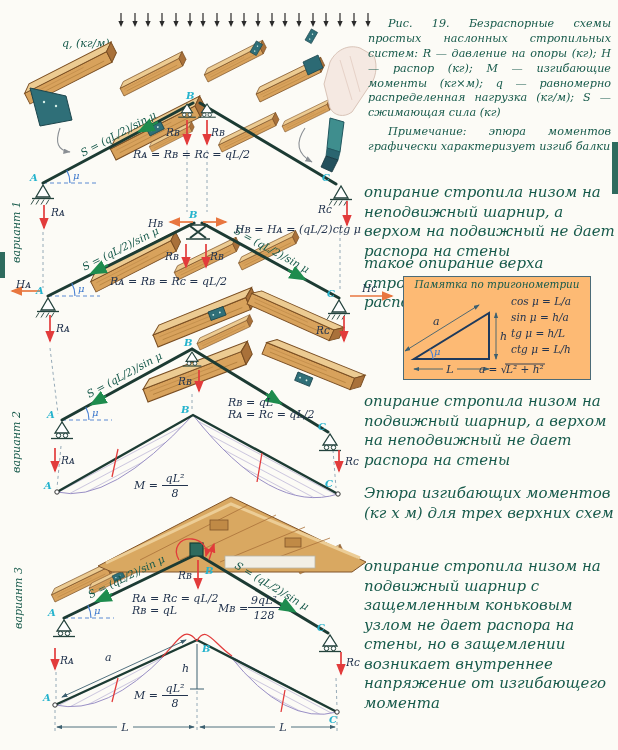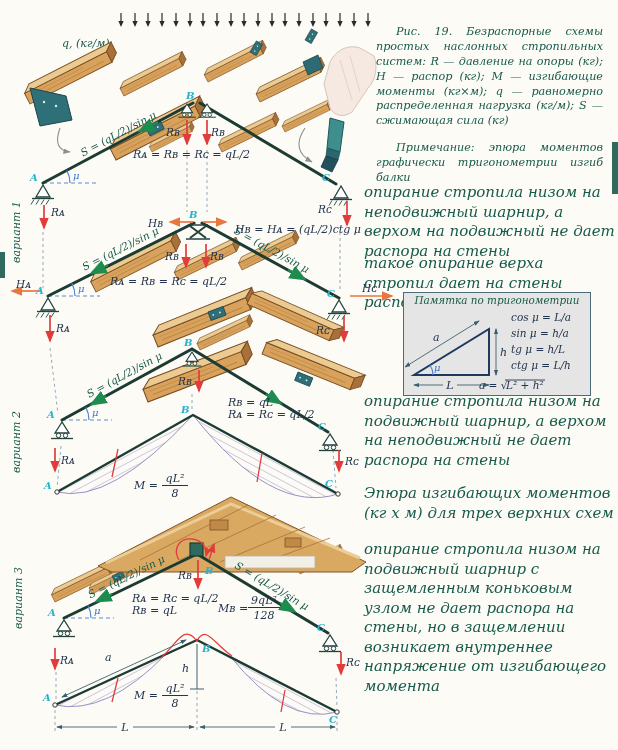--- a/index.html
+++ b/index.html
@@ -1,25 +1,25 @@
 <!DOCTYPE html>
 <html><head>
 <meta charset="utf-8">
 <style>
   html,body{margin:0;padding:0;background:#888;}
   .page{position:relative;width:618px;height:750px;background:#fcfbf6;overflow:hidden;
         font-family:"DejaVu Serif","DejaVu Sans",serif;}
   svg.art{position:absolute;left:0;top:0;}
   .txtcol{position:absolute;color:#175a4b;font-style:italic;}
   .caption{left:364px;top:13px;width:251px;font-size:11.2px;line-height:1.33;text-align:justify;}
-  .caption p{margin:12px;text-indent:20px;}
+  .caption p{margin:4px;text-indent:20px;}
   .note{position:absolute;left:364px;width:252px;color:#175a4b;font-style:italic;
         font-size:15px;line-height:1.3;}
-  .trigbox{position:absolute;left:403px;top:292px;width:188px;height:104px;
-           border:1.2px solid #4b6b78;background:#e5e5e5;box-sizing:border-box;}
+  .trigbox{position:absolute;left:403px;top:276px;width:188px;height:104px;
+           border:1.2px solid #4b6b78;background:#fdba74;box-sizing:border-box;}
   .trigtitle{position:absolute;left:0;top:1px;width:100%;text-align:center;
              color:#175a4b;font-style:italic;font-size:10.4px;}
   .tsvg{position:absolute;left:1px;top:14px;}
   
   text{font-family:"DejaVu Serif","DejaVu Sans",serif;}
   .f{fill:#23344e;font-style:italic;font-size:11px;}
   .fs{fill:#23344e;font-style:italic;font-size:10.5px;}
   .s{fill:#15584a;font-style:italic;font-size:10.5px;}
   .gr{fill:#175a4b;font-style:italic;font-size:11px;}
   .cy{fill:#25b3cd;font-style:italic;font-size:10px;font-weight:bold;}
@@ -354,27 +354,27 @@
     <text class="f" x="283" y="731" text-anchor="middle">L</text>
   </g>
   <text class="cy" x="43" y="701">A</text>
   <text class="cy" x="202" y="652">B</text>
   <text class="cy" x="329" y="723">C</text>
 </g>
 </svg>
 
 <div class="txtcol caption">
   <p>Рис. 19. Безраспорные схемы простых наслонных стропильных систем: R — давление на опоры (кг); H — распор (кг); M — изгибающие моменты (кг×м); q — равномерно распределенная нагрузка (кг/м); S — сжимающая сила (кг)</p>
-  <p>Примечание: эпюра моментов графически тригонометрии изгиб балки</p>
+  <p>Примечание: эпюра моментов графически характеризует изгиб балки</p>
 </div>
 <div class="note" style="top:183px">опирание стропила низом на неподвижный шарнир, а верхом на подвижный не дает распора на стены</div>
 <div class="note" style="top:254px">такое опирание верха стропил дает на стены распор</div>
 <div class="note" style="top:392px">опирание стропила низом на подвижный шарнир, а верхом на неподвижный не дает распора на стены</div>
 <div class="note" style="top:484px">Эпюра изгибающих моментов (кг х м) для трех верхних схем</div>
-<div class="note" style="top:540px">опирание стропила низом на подвижный шарнир с защемленным коньковым узлом не дает распора на стены, но в защемлении возникает внутреннее напряжение от изгибающего момента</div>
+<div class="note" style="top:557px">опирание стропила низом на подвижный шарнир с защемленным коньковым узлом не дает распора на стены, но в защемлении возникает внутреннее напряжение от изгибающего момента</div>
 
 <div class="trigbox">
   <div class="trigtitle">Памятка по тригонометрии</div>
   <svg class="tsvg" width="184" height="88" viewBox="0 0 184 88">
     <path d="M9,68 L84,68 L84,22 Z" fill="none" stroke="#1e3a5c" stroke-width="2"></path>
     <line x1="0" y1="60" x2="74" y2="14" stroke="#3d6070" stroke-width="0.9" marker-start="url(#mDs)" marker-end="url(#mDe)"></line>
     <text class="f" x="28" y="34">a</text>
     <line x1="91" y1="22" x2="91" y2="68" stroke="#3d6070" stroke-width="0.9" marker-start="url(#mDs)" marker-end="url(#mDe)"></line>
     <text class="f" x="95" y="49">h</text>
     <line x1="9" y1="78" x2="38" y2="78" stroke="#3d6070" stroke-width="0.9" marker-start="url(#mDs)"></line>

